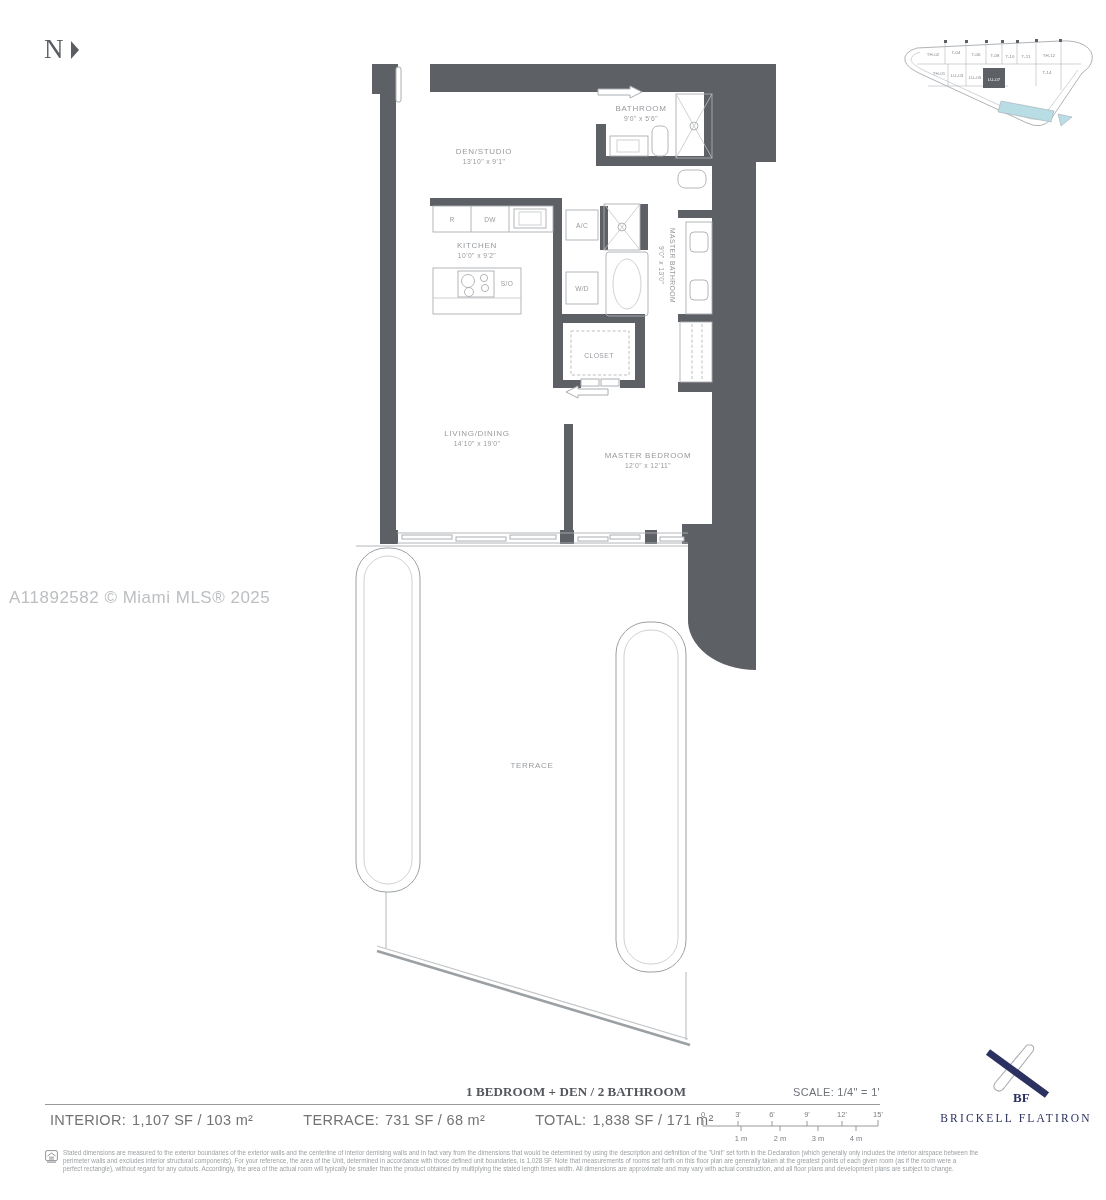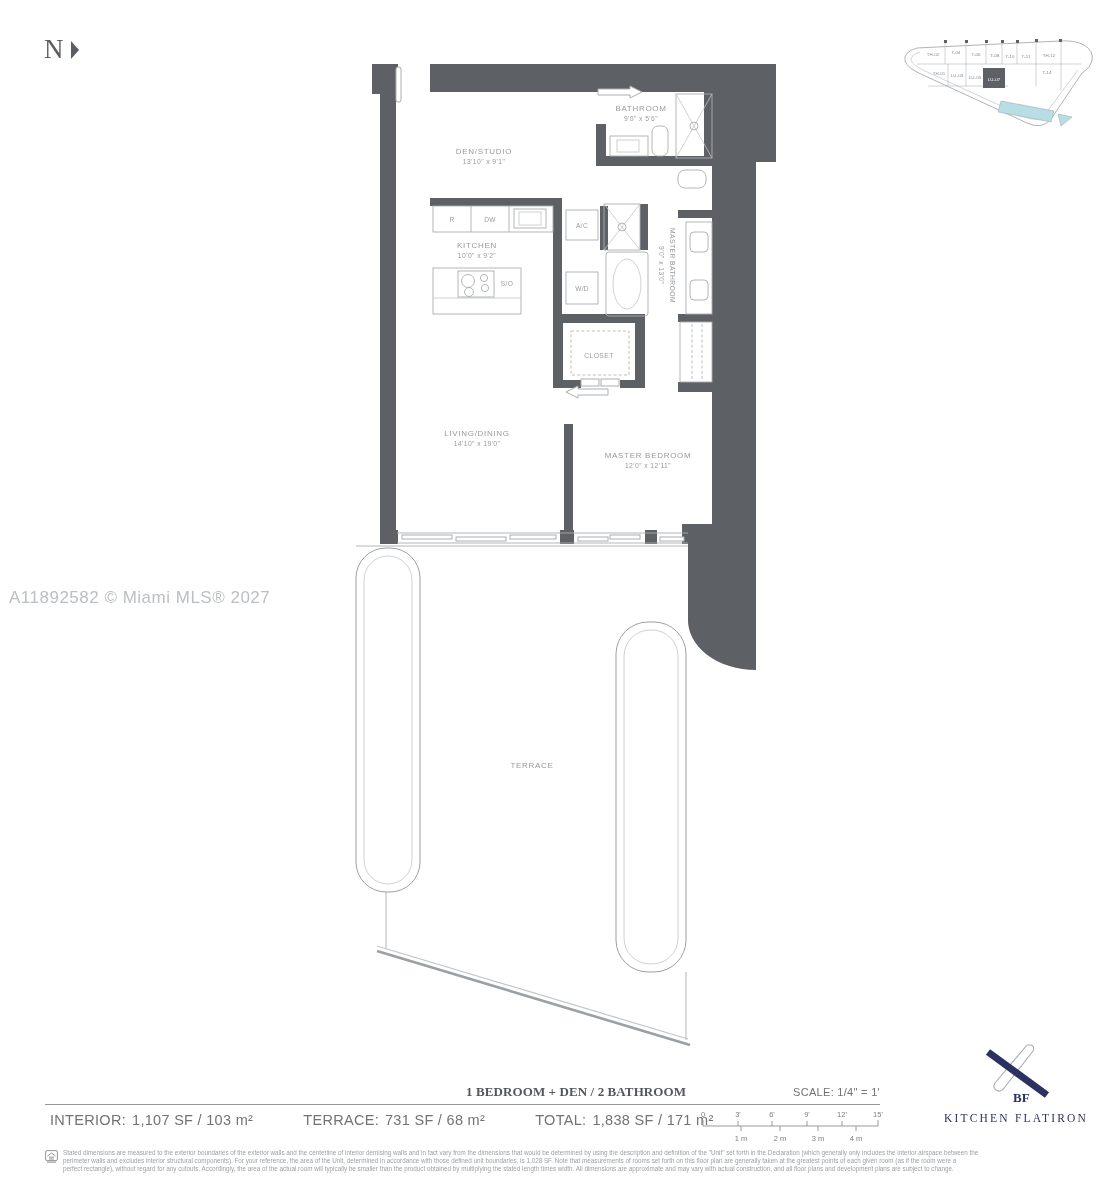--- a/index.html
+++ b/index.html
@@ -227,21 +227,21 @@
 
     <g>
       <text class="rl ap" x="452" y="222">R</text>
       <text class="rl ap" x="490" y="222">DW</text>
       <text class="rl ap" x="507" y="286">S/O</text>
       <text class="rl ap" x="582" y="228">A/C</text>
       <text class="rl ap" x="582" y="291">W/D</text>
     </g>
   </svg>
 
-  <div class="watermark">A11892582 © Miami MLS® 2027</div>
+  <div class="watermark">A11892582 © Miami MLS® 2025</div>
 
   <div class="subtitle">1 BEDROOM + DEN / 2 BATHROOM</div>
   <div class="scale-label">SCALE: 1/4" = 1'</div>
   <div class="rule"></div>
 
   <div class="stats">
     <span class="grp"><span class="lbl">INTERIOR:</span><span>1,107 SF / 103 m²</span></span>
     <span class="grp"><span class="lbl">TERRACE:</span><span>731 SF / 68 m²</span></span>
     <span class="grp"><span class="lbl">TOTAL:</span><span>1,838 SF / 171 m²</span></span>
   </div>
@@ -272,21 +272,21 @@
       <line x1="123" y1="20" x2="123" y2="25"></line>
       <line x1="161" y1="20" x2="161" y2="25"></line>
     </g>
   </svg>
 
   <svg style="left:975px;top:1042px;" width="90" height="66" viewBox="0 0 90 66">
     <path d="M52,3 L20,41 Q17,46 22,48.5 Q26,50.5 29.5,45.5 L58,9 Q60,4.5 56,3 Z" fill="#fff" stroke="#a9adb0" stroke-width="1.1"></path>
     <line x1="13" y1="10" x2="72" y2="53" stroke="#2b3160" stroke-width="7"></line>
     <text x="38" y="60" font-family="Liberation Serif, serif" font-weight="bold" font-size="13" fill="#2b3160">BF</text>
   </svg>
-  <div class="brand-text">KITCHEN FLATIRON</div>
+  <div class="brand-text">BRICKELL FLATIRON</div>
 
   <svg class="disc-icon" width="13" height="13" viewBox="0 0 13 13">
     <rect x="0.6" y="0.6" width="11.8" height="10" rx="1.5" fill="none" stroke="#85888c" stroke-width="0.9"></rect>
     <path d="M2.5,6 L6.5,3 L10.5,6" fill="none" stroke="#85888c" stroke-width="0.9"></path>
     <line x1="4" y1="7.2" x2="9" y2="7.2" stroke="#85888c" stroke-width="0.9"></line>
     <line x1="4" y1="9" x2="9" y2="9" stroke="#85888c" stroke-width="0.9"></line>
     <rect x="2" y="11.6" width="9" height="1" fill="#85888c"></rect>
   </svg>
   <div class="disclaimer">
     <div class="disc-lines">

